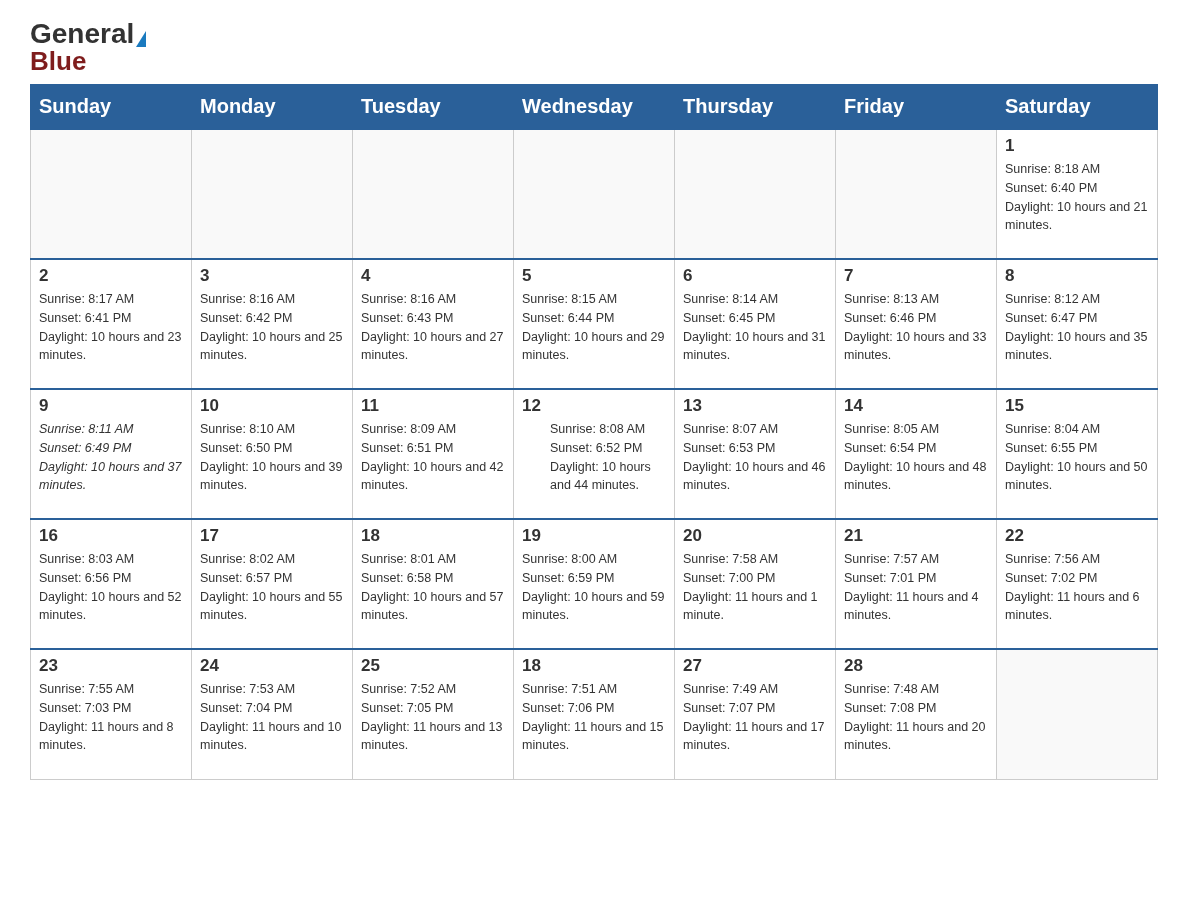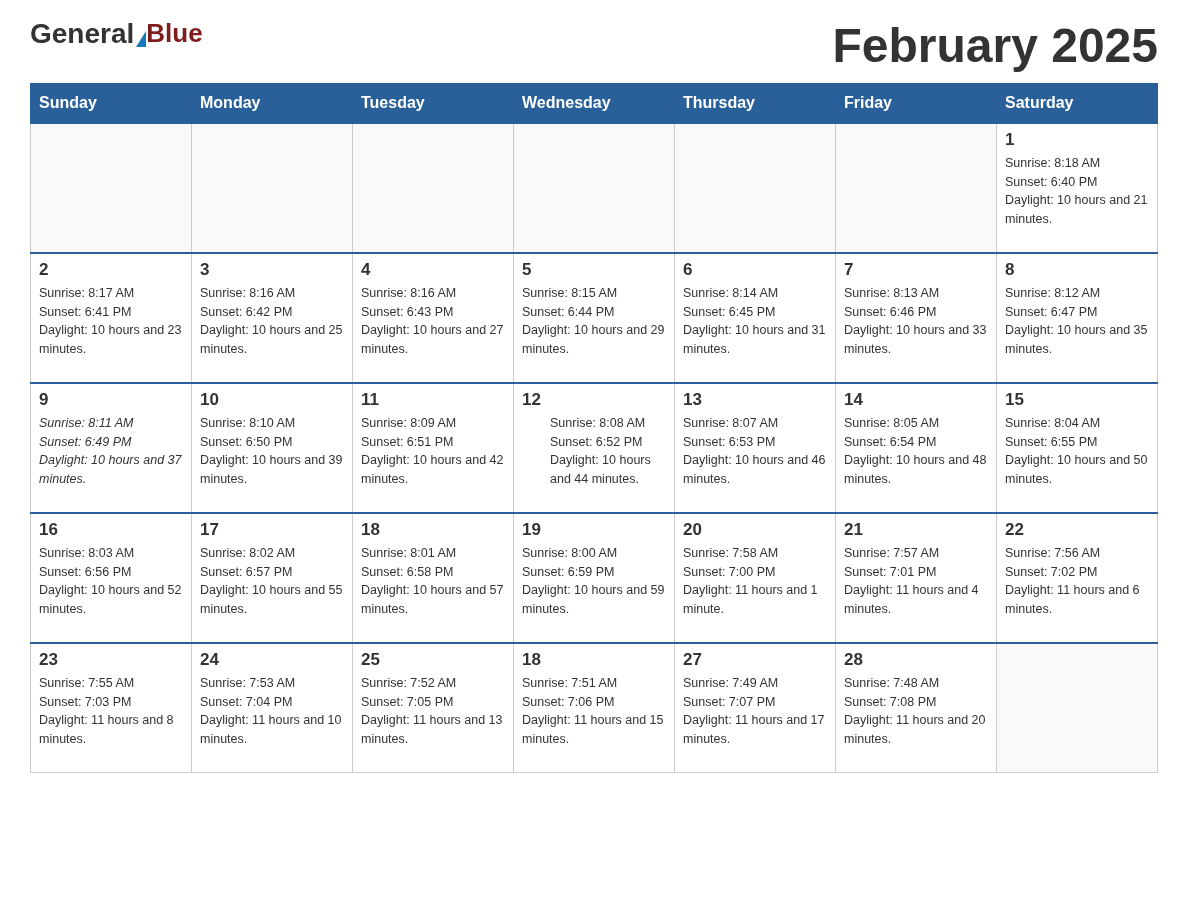--- a/index.html
+++ b/index.html
@@ -12,20 +12,21 @@
       padding: 20px 30px;
     }
     .header {
       display: flex;
       justify-content: space-between;
       align-items: flex-start;
       margin-bottom: 10px;
     }
     .logo {
       display: flex;
+      flex-direction: column;
       align-items: flex-start;
     }
     .logo-general {
       font-size: 28px;
       font-weight: bold;
       color: #333;
       line-height: 1;
     }
     .logo-blue {
       font-size: 26px;
@@ -57,21 +58,21 @@
       margin-top: 4px;
     }
     .calendar {
       width: 100%;
       border-collapse: collapse;
       margin-top: 10px;
     }
     .calendar th {
       background-color: #2a6099;
       color: #fff;
-      font-size: 16px;
+      font-size: 20px;
       font-weight: bold;
       padding: 10px 8px;
       text-align: left;
       border: 1px solid #2a6099;
     }
     .calendar td {
       border: 1px solid #ccc;
       border-top: 2px solid #2a6099;
       vertical-align: top;
       padding: 6px 8px;
@@ -106,21 +107,20 @@
 <div class="header">
   <div class="logo">
     <div>
       <span class="logo-general">General</span><span class="logo-triangle"></span>
     </div>
     <div>
       <span class="logo-blue">Blue</span>
     </div>
   </div>
   <div class="title-section">
-    <div class="month-title">February 2025</div>
   </div>
 </div>
 
 <table class="calendar">
   <thead>
     <tr>
     <th>Sunday</th>
         <th>Monday</th>
         <th>Tuesday</th>
         <th>Wednesday</th>

